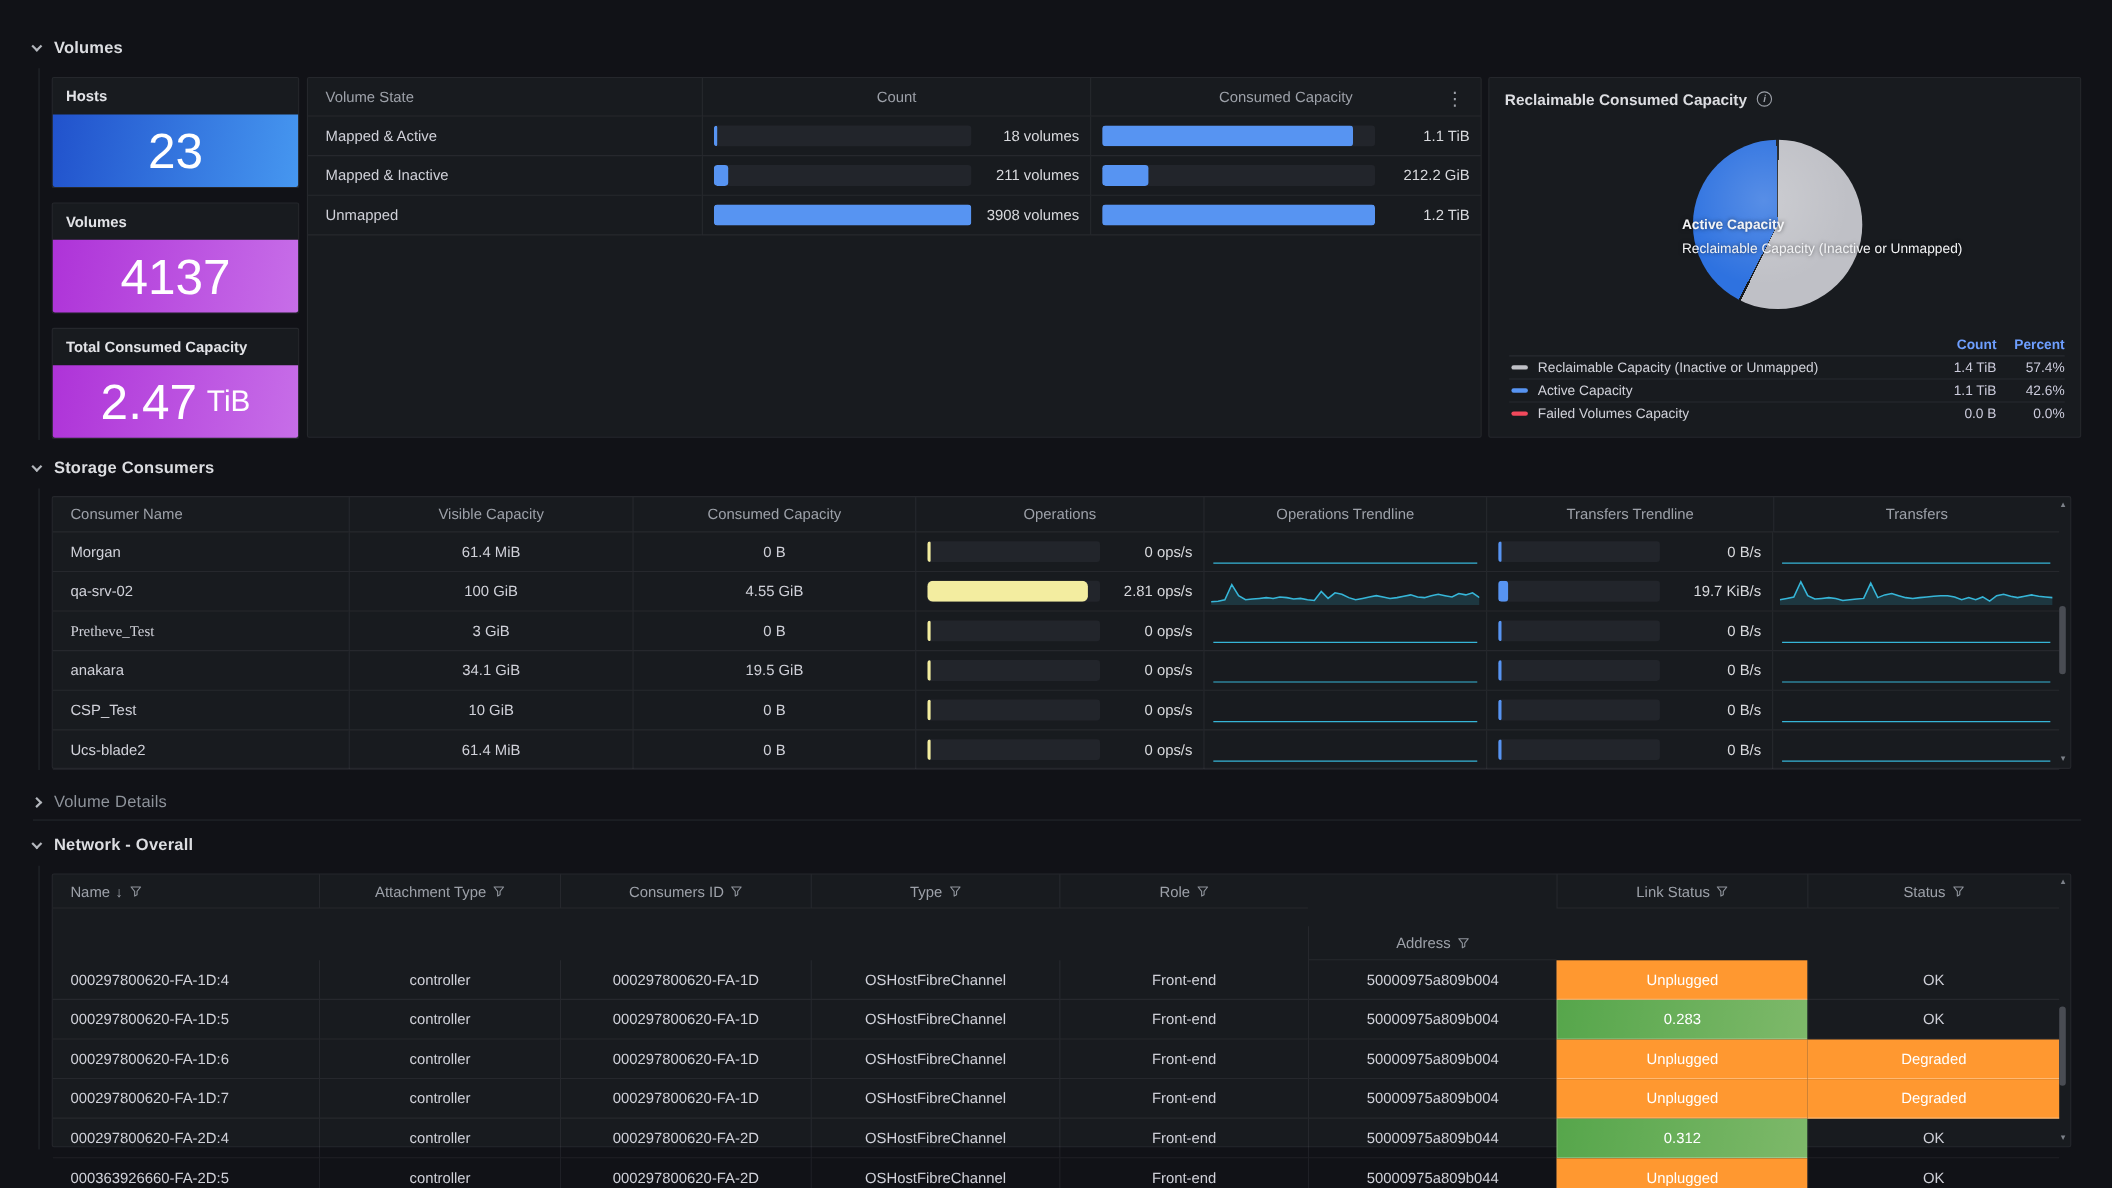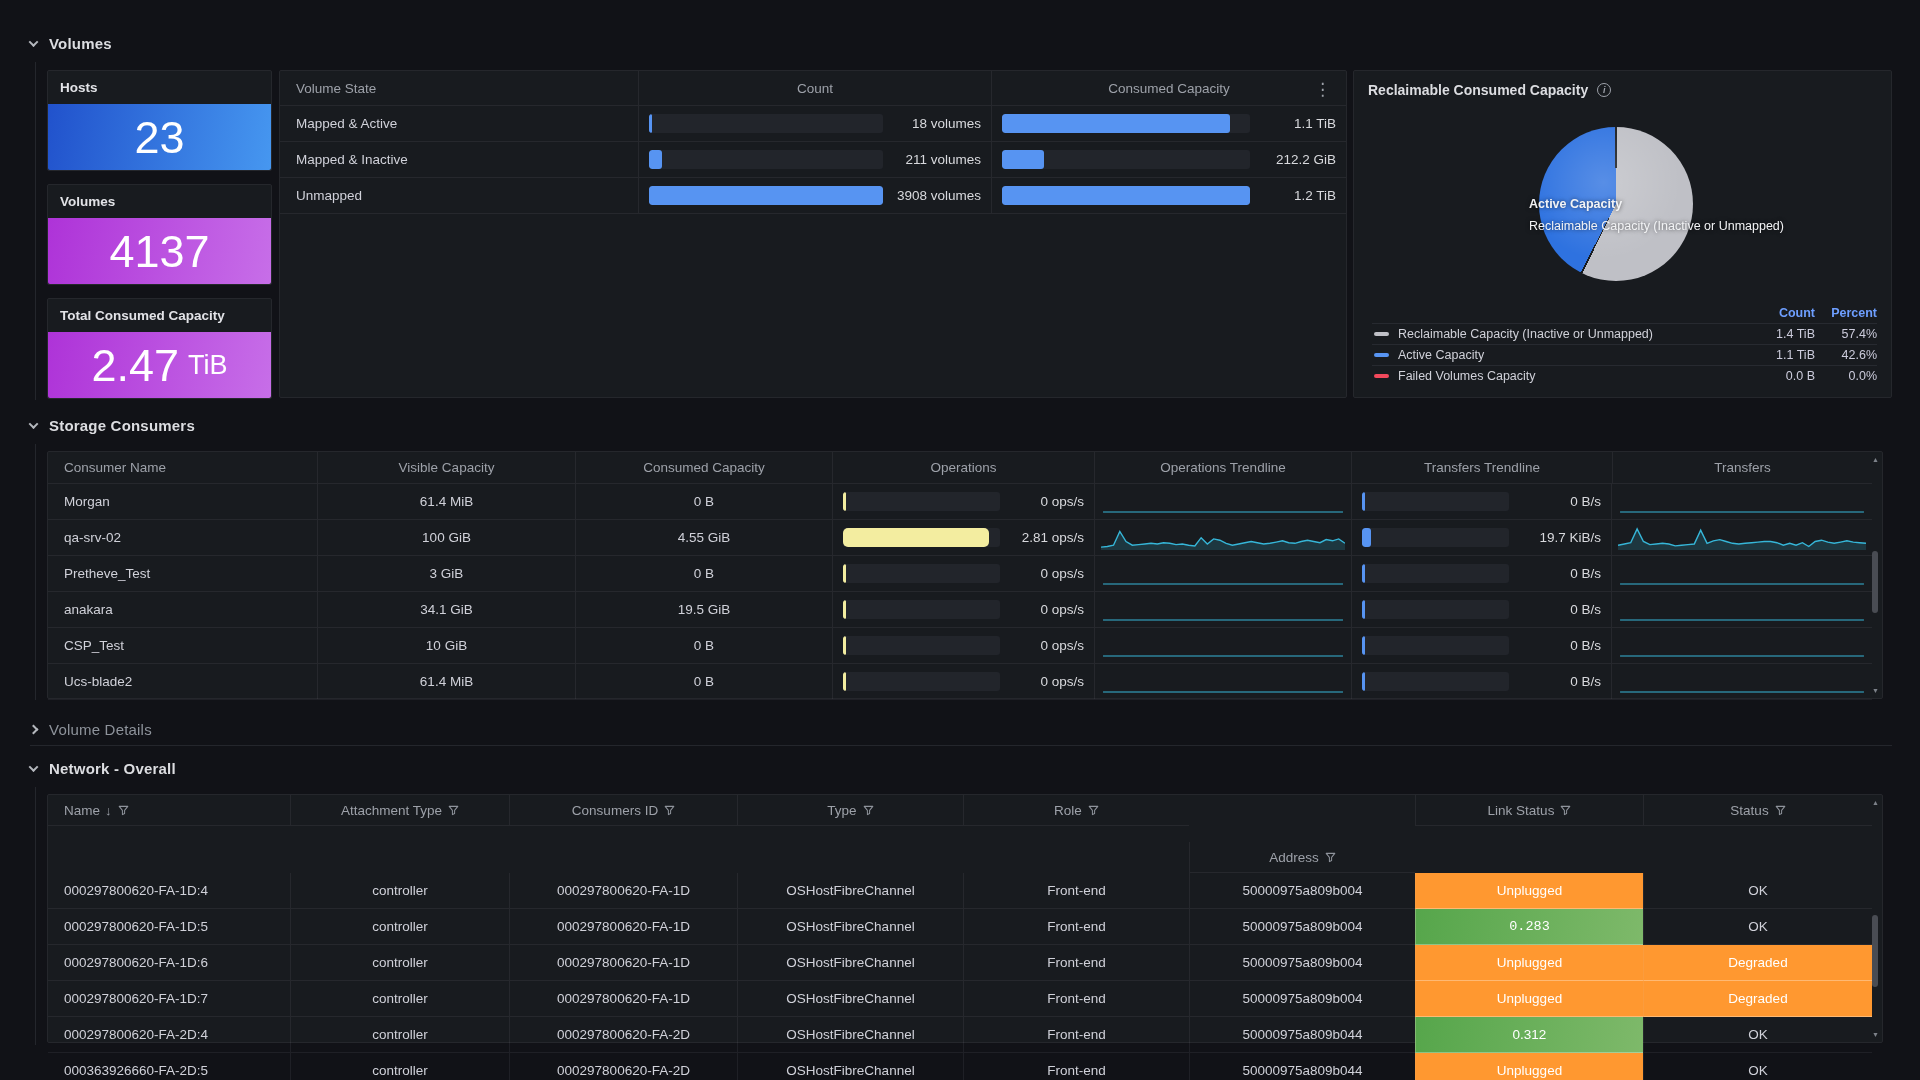--- a/index.html
+++ b/index.html
@@ -283,21 +283,21 @@
             </div>
           </div>
           <div class="tcell bl" style="width: 261px; height: 36px; padding: 0px 6px;">
             <svg class="spark" viewBox="0 0 240 28" preserveAspectRatio="none">
               <polygon points="0,26 0.0,21.2 6.2,20.0 12.3,18.7 18.5,4.9 24.6,17.5 30.8,20.6 36.9,20.0 43.1,19.3 49.2,20.0 55.4,21.9 61.5,21.2 67.7,20.6 73.8,20.0 80.0,6.1 86.2,19.3 92.3,16.8 98.5,15.6 104.6,17.5 110.8,19.3 116.9,20.0 123.1,19.3 129.2,18.7 135.4,18.1 141.5,17.5 147.7,17.5 153.8,18.7 160.0,21.2 166.2,19.3 172.3,21.2 178.5,18.7 184.6,22.5 190.8,17.5 196.9,16.2 203.1,18.1 209.2,19.3 215.4,18.1 221.5,16.8 227.7,18.1 233.8,18.7 240.0,19.3 240,26" fill="rgba(54,182,216,0.18)"></polygon>
               <polyline points="0.0,21.2 6.2,20.0 12.3,18.7 18.5,4.9 24.6,17.5 30.8,20.6 36.9,20.0 43.1,19.3 49.2,20.0 55.4,21.9 61.5,21.2 67.7,20.6 73.8,20.0 80.0,6.1 86.2,19.3 92.3,16.8 98.5,15.6 104.6,17.5 110.8,19.3 116.9,20.0 123.1,19.3 129.2,18.7 135.4,18.1 141.5,17.5 147.7,17.5 153.8,18.7 160.0,21.2 166.2,19.3 172.3,21.2 178.5,18.7 184.6,22.5 190.8,17.5 196.9,16.2 203.1,18.1 209.2,19.3 215.4,18.1 221.5,16.8 227.7,18.1 233.8,18.7 240.0,19.3" fill="none" stroke="#36b6d8" stroke-width="1.4"></polyline>
             </svg>
           </div>
         </div>
         <div class="trow">
-          <div class="tcell left-pad" style="width: 269px; height: 36px;">Pretheve_Test</div>
+          <div class="tcell left-pad" style="width: 269px; height: 36px; font-family: Liberation Serif, serif;">Pretheve_Test</div>
           <div class="tcell bl center" style="width: 258px; height: 36px;">3 GiB</div>
           <div class="tcell bl center" style="width: 257px; height: 36px;">0 B</div>
           <div class="tcell bl" style="width: 262px; height: 36px;">
             <div class="gauge">
               <div class="track">
                 <div class="fill yellow" style="width: 0%; min-width: 3px;"></div>
               </div>
               <div class="glabel" style="width: 84px;">0 ops/s</div>
             </div>
           </div>
@@ -512,21 +512,21 @@
           <div class="tcell bl center cell-orange" style="width: 228px; height: 36px;">Unplugged</div>
           <div class="tcell bl center" style="width: 229px; height: 36px;">OK</div>
         </div>
         <div class="trow">
           <div class="tcell left-pad" style="width: 242px; height: 36px;">000297800620-FA-1D:5</div>
           <div class="tcell bl center" style="width: 219px; height: 36px;">controller</div>
           <div class="tcell bl center" style="width: 228px; height: 36px;">000297800620-FA-1D</div>
           <div class="tcell bl center" style="width: 226px; height: 36px;">OSHostFibreChannel</div>
           <div class="tcell bl center" style="width: 226px; height: 36px;">Front-end</div>
           <div class="tcell bl center" style="width: 226px; height: 36px;">50000975a809b004</div>
-          <div class="tcell bl center cell-green" style="width: 228px; height: 36px; font-family: Liberation Mono, monospace;">0.283</div>
+          <div class="tcell bl center cell-green" style="width: 228px; height: 36px;">0.283</div>
           <div class="tcell bl center" style="width: 229px; height: 36px;">OK</div>
         </div>
         <div class="trow">
           <div class="tcell left-pad" style="width: 242px; height: 36px;">000297800620-FA-1D:6</div>
           <div class="tcell bl center" style="width: 219px; height: 36px;">controller</div>
           <div class="tcell bl center" style="width: 228px; height: 36px;">000297800620-FA-1D</div>
           <div class="tcell bl center" style="width: 226px; height: 36px;">OSHostFibreChannel</div>
           <div class="tcell bl center" style="width: 226px; height: 36px;">Front-end</div>
           <div class="tcell bl center" style="width: 226px; height: 36px;">50000975a809b004</div>
           <div class="tcell bl center cell-orange" style="width: 228px; height: 36px;">Unplugged</div>

